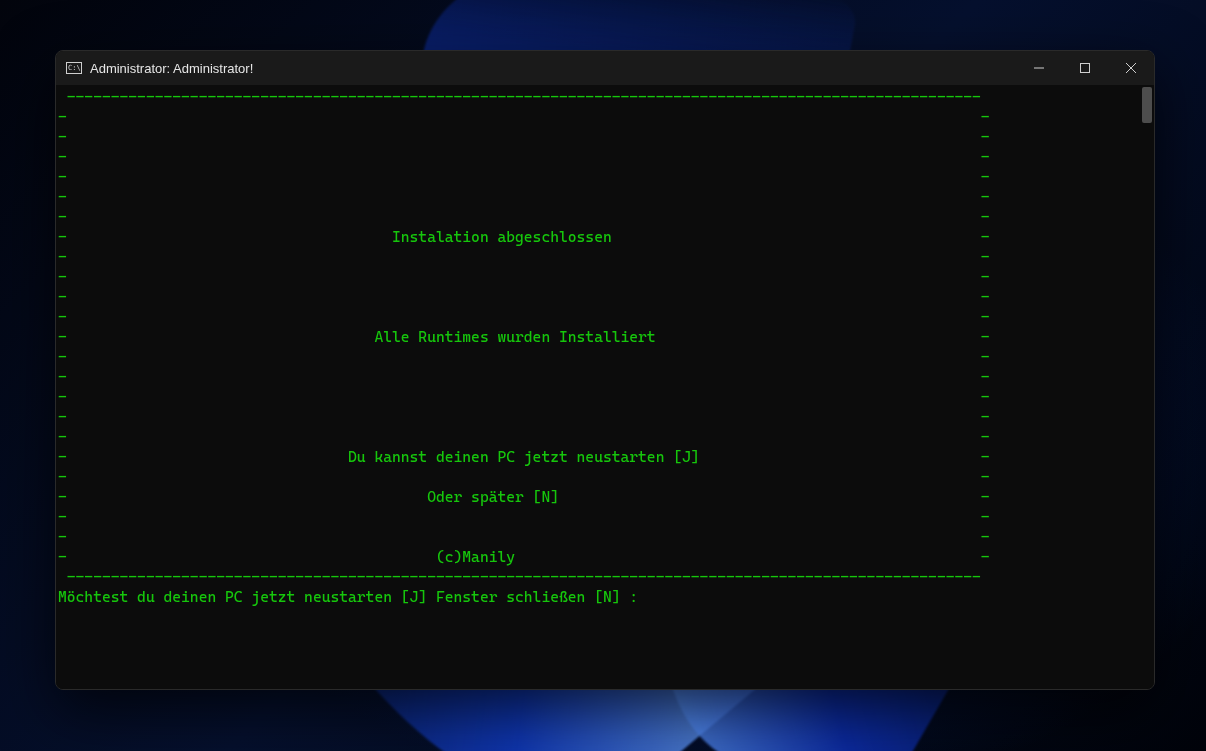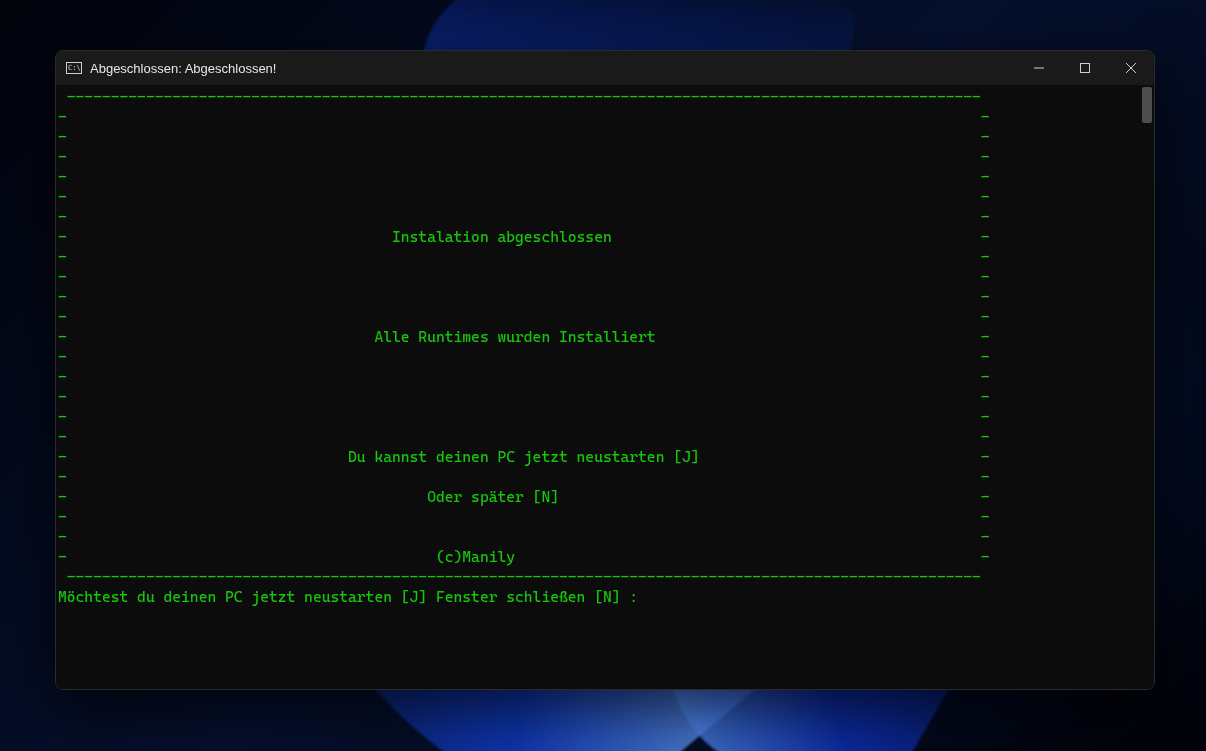--- a/index.html
+++ b/index.html
@@ -103,21 +103,21 @@
 </div>
 
 <div class="window">
   <div class="titlebar">
     <span class="title-icon">
       <svg viewBox="0 0 16 16">
         <rect x="0.5" y="2.5" width="15" height="11" fill="#1a1a1a" stroke="#cfcfcf" stroke-width="1"></rect>
         <text x="2" y="10" font-size="7" font-family="monospace" fill="#cfcfcf">C:\</text>
       </svg>
     </span>
-    <span class="title-text">Abgeschlossen:  Abgeschlossen!</span>
+    <span class="title-text">Administrator:  Administrator!</span>
     <span class="title-spacer"></span>
     <div class="win-btn">
       <svg viewBox="0 0 10 10">
           <line x1="0" y1="5" x2="10" y2="5"></line>
         </svg>
     </div>
     <div class="win-btn">
       <svg viewBox="0 0 10 10">
           <rect x="0.5" y="0.5" width="9" height="9"></rect>
         </svg>

